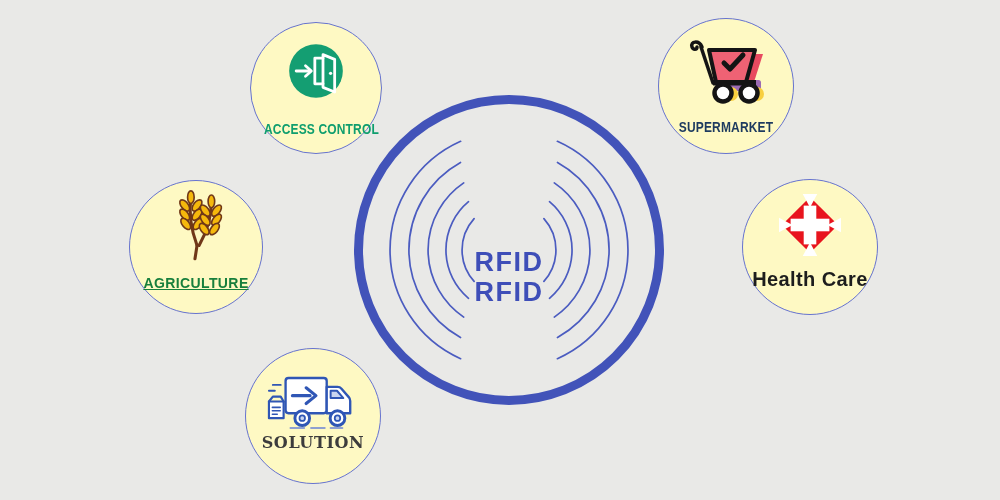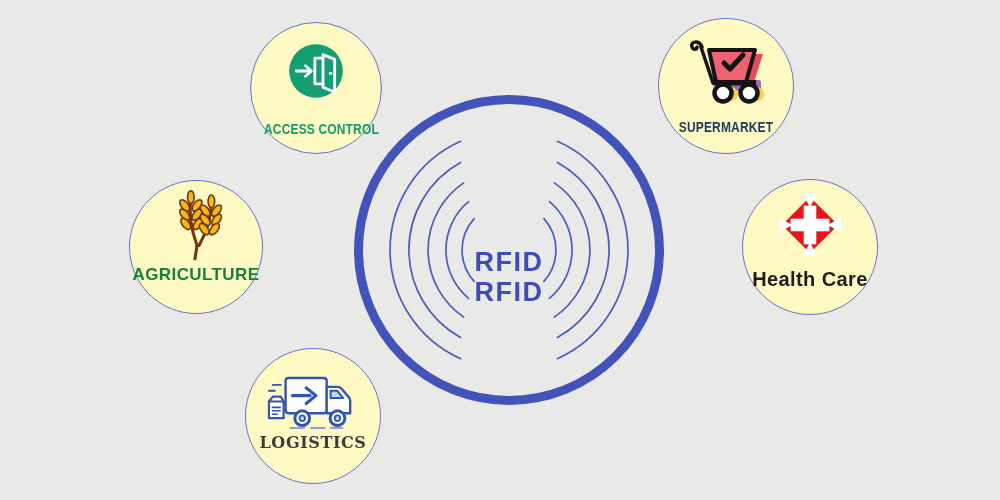--- a/index.html
+++ b/index.html
@@ -43,21 +43,21 @@
   .node-logistics .icon   { top:23px; }
   .node-payment .icon     { top:10px; }
 
   .lbl-condensed {
     font-weight:bold; font-size:15px; letter-spacing:0.2px;
     transform:scaleX(0.8); transform-origin:50% 50%;
   }
   .lbl-access      { top:97px;  color:#0f9e6e; }
   .lbl-supermarket { top:99px;  color:#1d3a5f; }
   .lbl-payment     { top:101px; color:#17356d; }
-  .lbl-agriculture { top:84px;  color:#177f3c; font-weight:bold; font-size:17px; letter-spacing:0.4px; }
+  .lbl-agriculture { top:94px;  color:#177f3c; font-weight:bold; font-size:14px; letter-spacing:0.4px;text-decoration:underline; }
   .lbl-healthcare  { top:88px;  color:#1d1d1d; font-weight:bold; font-size:20px; letter-spacing:0.4px; }
   .lbl-logistics   { top:84px;  color:#3c3c3c; font-family:"DejaVu Serif", serif; font-weight:bold; font-size:16px; letter-spacing:0.6px; }
 </style>
 </head>
 <body>
 
 <div class="stage">
 
   <div class="ring"></div>
 
@@ -170,17 +170,17 @@
         <circle cx="37" cy="47" r="7.5" fill="#ffffff" stroke-width="3"></circle>
         <circle cx="37" cy="47" r="2.8" fill="#c9d5f0" stroke-width="1.8"></circle>
         <circle cx="73" cy="47" r="7.5" fill="#ffffff" stroke-width="3"></circle>
         <circle cx="73" cy="47" r="2.8" fill="#c9d5f0" stroke-width="1.8"></circle>
         <rect x="3" y="30" width="15" height="17" fill="#ffffff" stroke-width="2.2"></rect>
         <path d="M3,30 L7,25 h8 l3,5" stroke-width="2.2"></path>
         <path d="M6.5,36 h8 M6.5,39.5 h8 M6.5,43 h5" stroke-width="1.6"></path>
         <path d="M25,57 H39 M46,57 H60 M66,57 H78" stroke="#8fa0d0" stroke-width="2"></path>
       </g>
     </svg>
-    <div class="label lbl-logistics">LOGISTICS</div>
+    <div class="label lbl-logistics">SOLUTION</div>
   </div>
 
 
 </div>
 
 </body></html>

